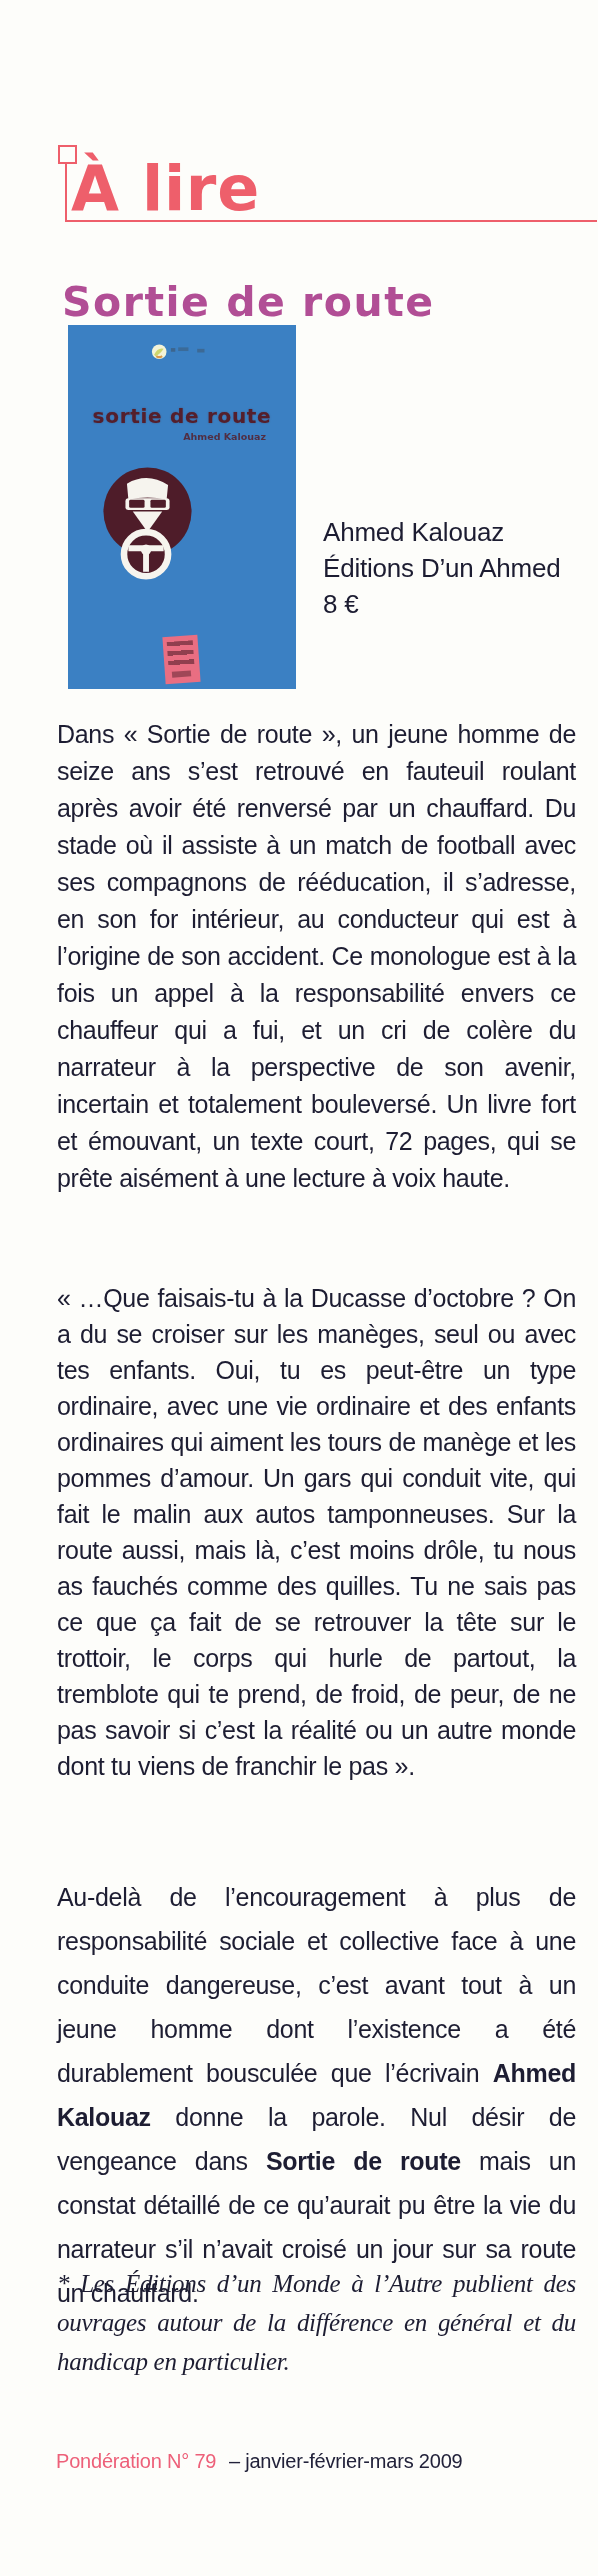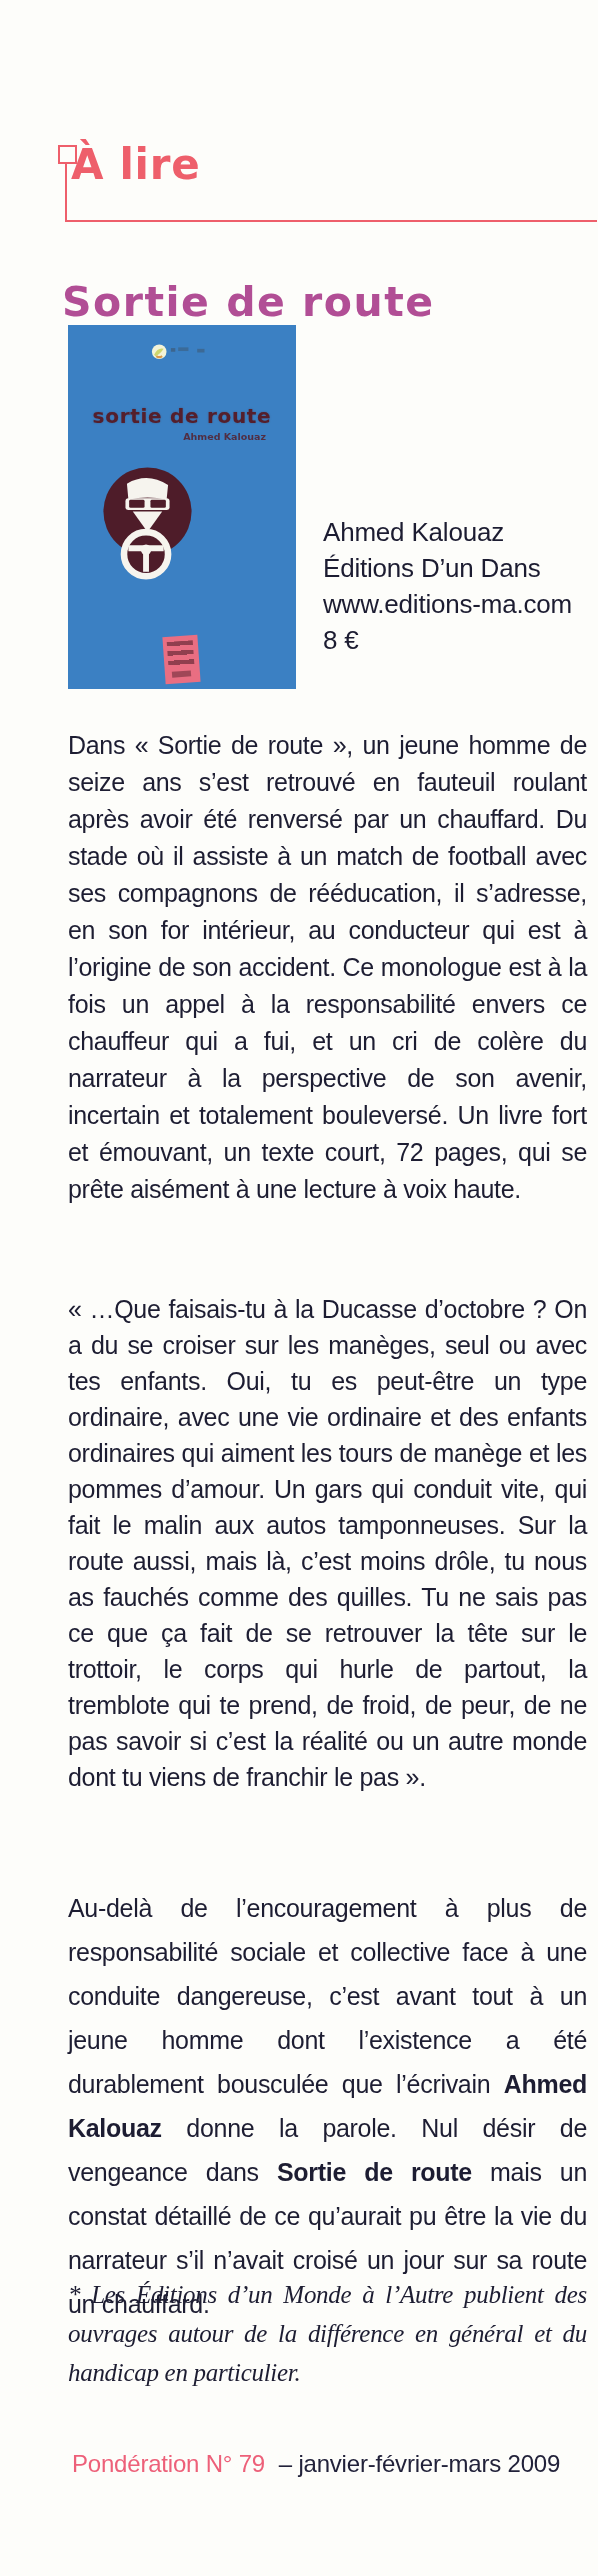--- a/index.html
+++ b/index.html
@@ -10,21 +10,21 @@
     color:#1d1d32;
     overflow:hidden;
   }
   
   .marker-square{position:absolute;left:58px;top:145px;width:14.7px;height:14.7px;border:2.2px solid #ee5f6b;background:transparent;}
   .marker-vline{position:absolute;left:65px;top:162px;width:2.2px;height:59px;background:#ee5f6b;}
   .marker-hline{position:absolute;left:65px;top:220px;width:532px;height:2.2px;background:#ee5f6b;}
   .section-title{
     position:absolute;left:71px;top:116px;
     font-family:"DejaVu Sans",sans-serif;font-weight:bold;
-    font-size:42px;line-height:1;color:#ee5f6b;letter-spacing:0.7px;
+    font-size:62px;line-height:1;color:#ee5f6b;letter-spacing:0.7px;
   }
   .article-title{
     position:absolute;left:62px;top:248px;
     font-family:"DejaVu Sans",sans-serif;font-weight:bold;
     font-size:41px;line-height:1;color:#b14e95;letter-spacing:1.5px;
   }
   
   .book-cover{position:absolute;left:68px;top:325px;width:228px;height:364px;background:#3b80c3;}
   .cover-logo{position:absolute;left:81px;top:14.7px;width:73px;height:23.5px;}
   .cover-title{
@@ -53,29 +53,29 @@
   }
   
   .book-details{
     position:absolute;left:323px;top:514px;width:272px;
     font-size:26px;line-height:36px;letter-spacing:-0.2px;color:#1c1c31;
   }
   
   .body-par{
     position:absolute;left:57px;width:519px;
     font-size:25px;letter-spacing:-0.3px;
-    text-align:justify;color:#1d1d32;margin:11px;
+    text-align:justify;color:#1d1d32;margin:0;
   }
   .par1{top:716px;line-height:37px;}
   .quote{top:1280px;line-height:36px;}
   .par3{top:1875px;line-height:44px;}
   .par3 b{font-weight:bold;}
   .footnote{top:2264px;line-height:39px;font-style:italic;font-family:Liberation Serif, serif;}
   
-  .page-footer{position:absolute;left:72px;top:2450px;font-size:24px;letter-spacing:-0.2px;white-space:nowrap;}
+  .page-footer{position:absolute;left:56px;top:2450px;font-size:20px;letter-spacing:-0.2px;white-space:nowrap;}
   .footer-journal{color:#ed6079;}
   .footer-date{color:#22223a;margin-left:7.3px;}
 </style>
 </head>
 <body>
 
 <div class="marker-square"></div>
 <div class="marker-vline"></div>
 <div class="marker-hline"></div>
 <h1 class="section-title">À lire</h1>
@@ -106,22 +106,21 @@
     <circle cx="64" cy="114" r="7" fill="#f6f4ee"></circle>
   </svg>
   <div class="cover-stamp">
     <div class="stamp-marks"></div>
     <div class="stamp-marks2"></div>
   </div>
 </div>
 
 <div class="book-details">
   <div>Ahmed Kalouaz</div>
-  <div>Éditions D’un Dans</div>
-  <div>www.editions-ma.com</div>
+  <div>Éditions D’un Ahmed</div>
   <div>8 €</div>
 </div>
 
 <p class="body-par par1">Dans « Sortie de route », un jeune homme de seize ans s’est retrouvé en fauteuil roulant après avoir été renversé par un chauffard. Du stade où il assiste à un match de football avec ses compagnons de rééducation, il s’adresse, en son for intérieur, au conducteur qui est à l’origine de son accident. Ce monologue est à la fois un appel à la responsabilité envers ce chauffeur qui a fui, et un cri de colère du narrateur à la perspective de son avenir, incertain et totalement bouleversé. Un livre fort et émouvant, un texte court, 72 pages, qui se prête aisément à une lecture à voix haute.</p>
 
 <p class="body-par quote">« …Que faisais-tu à la Ducasse d’octobre ? On a du se croiser sur les manèges, seul ou avec tes enfants. Oui, tu es peut-être un type ordinaire, avec une vie ordinaire et des enfants ordinaires qui aiment les tours de manège et les pommes d’amour. Un gars qui conduit vite, qui fait le malin aux autos tamponneuses. Sur la route aussi, mais là, c’est moins drôle, tu nous as fauchés comme des quilles. Tu ne sais pas ce que ça fait de se retrouver la tête sur le trottoir, le corps qui hurle de partout, la tremblote qui te prend, de froid, de peur, de ne pas savoir si c’est la réalité ou un autre monde dont tu viens de franchir le pas ».</p>
 
 <p class="body-par par3"><span>Au-delà de l’encouragement à plus de responsabilité sociale et collective face à une conduite dangereuse, c’est avant tout à un jeune homme dont l’existence a été durablement bousculée que l’écrivain </span><b>Ahmed Kalouaz</b><span> donne la parole. Nul désir de vengeance dans </span><b>Sortie de route</b><span> mais un constat détaillé de ce qu’aurait pu être la vie du narrateur s’il n’avait croisé un jour sur sa route un chauffard.</span></p>
 
 <p class="body-par footnote">* Les Éditions d’un Monde à l’Autre publient des ouvrages autour de la différence en général et du handicap en particulier.</p>

